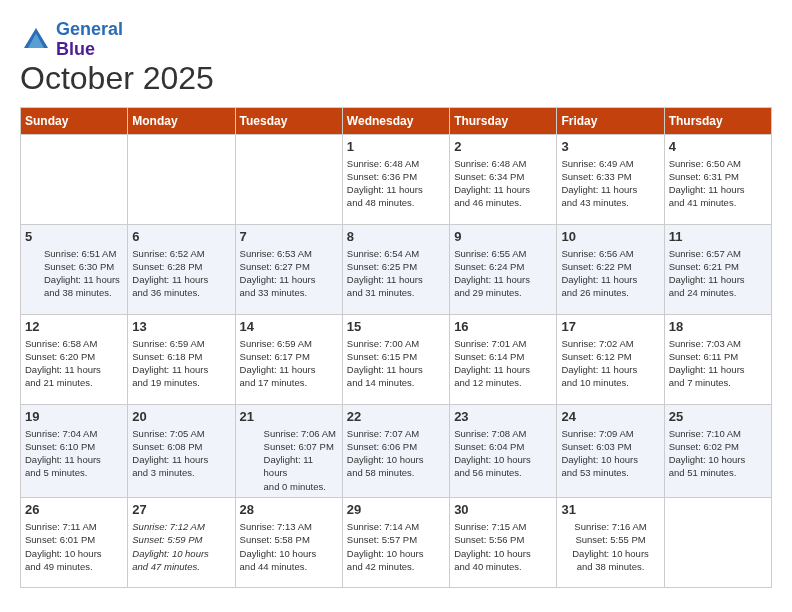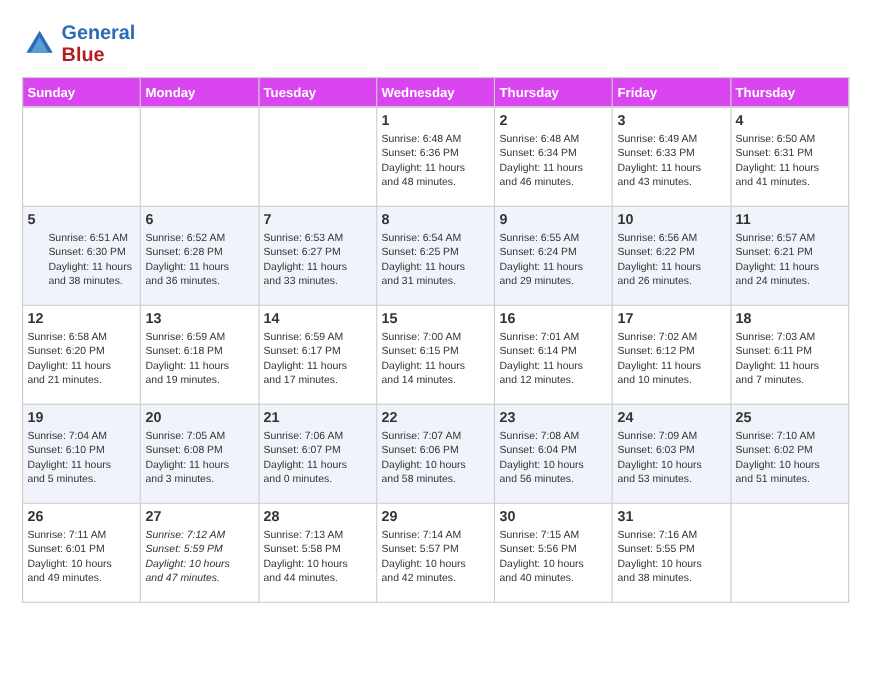--- a/index.html
+++ b/index.html
@@ -46,21 +46,21 @@
     .location {
       font-size: 15px;
       color: #555;
     }
     table {
       width: 100%;
       border-collapse: collapse;
       table-layout: fixed;
     }
     thead th {
-      background-color: #d946ef;
+      background-color: #c2410c;
       color: #fff;
       font-size: 12px;
       font-weight: bold;
       padding: 6px 4px;
       text-align: left;
       border: 1px solid #ccc;
     }
     tbody td {
       vertical-align: top;
       border: 1px solid #ccc;
@@ -91,24 +91,25 @@
 <body>
 
 <div class="header">
   <div class="logo">
     <svg class="logo-icon" viewBox="0 0 40 40">
       <polygon points="20,5 35,30 5,30" fill="#2a6db5"></polygon>
       <polygon points="20,12 30,30 10,30" fill="#5a9fd4"></polygon>
     </svg>
     <div class="logo-text">
       <span>General</span><br>
-      <span style="color:#b91c1c">Blue</span>
+      <span style="color:#4c1d95">Blue</span>
     </div>
   </div>
   <div class="title-block">
+    <div class="month-title">October 2025</div>
   </div>
 </div>
 
 <table>
   <thead>
     <tr>
     <th>Sunday</th>
         <th>Monday</th>
         <th>Tuesday</th>
         <th>Wednesday</th>
@@ -263,21 +264,21 @@
         </td>
         <td>
           <span class="day-number">20</span>
           <div class="day-info" style="white-space: pre-line;">Sunrise: 7:05 AM
 Sunset: 6:08 PM
 Daylight: 11 hours
 and 3 minutes.</div>
         </td>
         <td>
           <span class="day-number">21</span>
-          <div class="day-info" style="white-space: pre-line;">Sunrise: 7:06 AM
+          <div class="day-info" style="white-space: pre-line; margin-left: 24px;">Sunrise: 7:06 AM
 Sunset: 6:07 PM
 Daylight: 11 hours
 and 0 minutes.</div>
         </td>
         <td>
           <span class="day-number">22</span>
           <div class="day-info" style="white-space: pre-line;">Sunrise: 7:07 AM
 Sunset: 6:06 PM
 Daylight: 10 hours
 and 58 minutes.</div>
@@ -335,21 +336,21 @@
         </td>
         <td>
           <span class="day-number">30</span>
           <div class="day-info" style="white-space: pre-line;">Sunrise: 7:15 AM
 Sunset: 5:56 PM
 Daylight: 10 hours
 and 40 minutes.</div>
         </td>
         <td>
           <span class="day-number">31</span>
-          <div class="day-info" style="white-space: pre-line;">Sunrise: 7:16 AM
+          <div class="day-info" style="white-space: pre-line; text-align: center;">Sunrise: 7:16 AM
 Sunset: 5:55 PM
 Daylight: 10 hours
 and 38 minutes.</div>
         </td>
         <td></td>
       </tr>
     </tbody>
 </table>
 
 </body></html>

